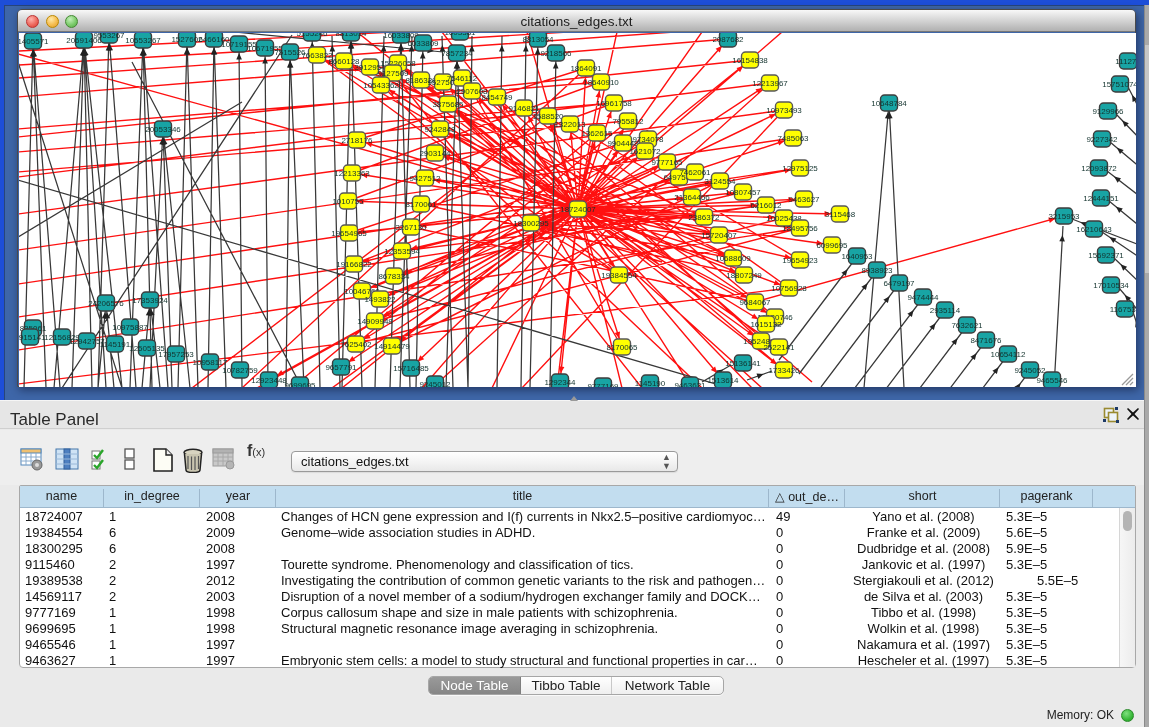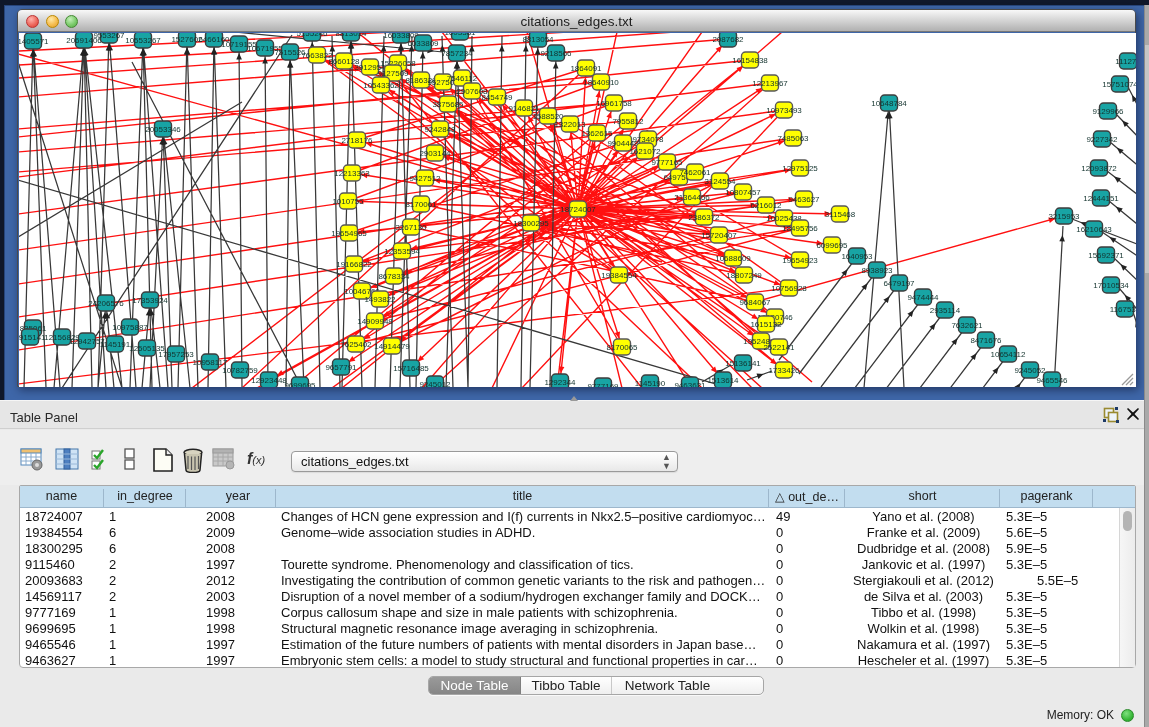--- a/index.html
+++ b/index.html
@@ -1,53 +1,53 @@
 <!DOCTYPE html>
 <html><head><meta charset="utf-8"><style>
 *{margin:0;padding:0;box-sizing:border-box}
 html,body{width:1149px;height:727px;overflow:hidden;font-family:"Liberation Sans",sans-serif}
-#app{position:relative;width:1149px;height:727px;background:#0f172a}
+#app{position:relative;width:1149px;height:727px;background:#1d4ed8}
 #desktop{position:absolute;left:4px;top:5px;width:1141px;height:395px;
   background:#3e66a8;border-top:1px solid #27457b;border-left:1px solid #27457b}
 #redge{position:absolute;left:1144px;top:5px;width:5px;height:722px;
   background:#a9a9a9;border-left:1px solid #8a8a8a}
 #redge .lite{position:absolute;left:0;top:40px;width:5px;height:228px;background:#c6c6c6}
 #win{position:absolute;left:12px;top:3px;width:1119px;height:378px;
   border:1px solid #4a4a4a;border-radius:5px 5px 0 0;box-shadow:2px 3px 8px rgba(0,0,20,.45)}
 #titlebar{position:relative;height:22px;border-radius:4px 4px 0 0;
   background:linear-gradient(#f8f8f8,#d4d4d4 50%,#b9b9b9 88%,#b2b2b2);
   border-bottom:1px solid #777}
 #titlebar .t{position:absolute;left:0;right:0;top:3.5px;text-align:center;
   font-size:13.5px;color:#1d1d1d}
 .tl{position:absolute;top:5px;width:13px;height:13px;border-radius:50%}
 #net{position:absolute;left:1px;top:23px}
 #tablepanel{position:absolute;left:0;top:400px;width:1144px;height:327px;background:#eaeaea;
   border-top:1px solid #f6f6f6}
 #tptitle{position:absolute;left:0;top:0;width:100%;height:28px;background:#e6e6e6;
   border-bottom:1px solid #cfcfcf}
-#tptitle .lbl{position:absolute;left:10px;top:9px;font-size:13px;color:#2a2a2a}
+#tptitle .lbl{position:absolute;left:10px;top:9px;font-size:17px;color:#2a2a2a}
 #toolbar{position:absolute;left:0;top:29px;width:100%;height:55px;background:#eeeeee}
 .tico{position:absolute;top:18px}
 #combo{position:absolute;left:291px;top:21px;width:387px;height:21px;border:1px solid #9a9a9a;
   border-radius:4px;background:linear-gradient(#ffffff,#f2f2f2 60%,#e8e8e8);
   font-size:13px;color:#111;line-height:19px;padding-left:9px;box-shadow:0 1px 1px rgba(0,0,0,.08)}
 #combo .stp{position:absolute;right:6px;top:1px;font-size:9px;color:#555;line-height:9px}
 #tbl{position:absolute;left:19px;top:84px;width:1117px;height:183px;background:#fff;
   border:1px solid #a8a8a8;border-radius:2px 2px 4px 4px}
 #thead{position:absolute;left:0;top:0;width:1115px;height:22px;background:#c2ddef;
   border-bottom:1px solid #9db7cc}
 #thead span{position:absolute;top:3px;font-size:12.5px;color:#222;text-align:center;
   border-right:1px solid #9db7cc;height:19px}
 .tr{position:absolute;left:0;width:1100px;height:16px;font-size:13px;color:#111;white-space:nowrap}
 .tr span{position:absolute;top:0px;line-height:16px}
 .tr .ctr{text-align:center}
 #vsb{position:absolute;left:1099px;top:22px;width:16px;height:159px;
   background:linear-gradient(90deg,#f6f6f6,#ececec);border-left:1px solid #d6d6d6}
 #vsb .th{position:absolute;left:3px;top:3px;width:9px;height:20px;border-radius:5px;background:#b4b4b4}
-#tabs{position:absolute;left:428px;top:275px;width:336px;height:19px;border:1px solid #a6a6a6;
+#tabs{position:absolute;left:428px;top:275px;width:296px;height:19px;border:1px solid #a6a6a6;
   border-radius:5px;background:linear-gradient(#ffffff,#efefef);display:flex;overflow:hidden;
   box-shadow:0 1px 0 rgba(255,255,255,.7)}
 #tabs div{font-size:13.5px;color:#222;text-align:center;line-height:18px}
 #tabs .sel{background:linear-gradient(#9a9a9a,#868686);color:#fff;
   border-right:1px solid #7f7f7f}
 #tabs .sep{border-left:1px solid #c8c8c8}
 #mem{position:absolute;right:30px;top:307px;font-size:12px;color:#222}
 #dot{position:absolute;left:1121px;top:308px;width:13px;height:13px;border-radius:50%;
   background:radial-gradient(circle at 40% 32%,#7fe07f,#35b535 65%,#2a9a2a);border:1px solid #2a8a2a}
 #grip{position:absolute;left:570px;top:-5px;width:0;height:0;
@@ -554,27 +554,27 @@
         <ellipse cx="12" cy="4.5" rx="9" ry="3.2" fill="#d8d4c0" stroke="#222" stroke-width="1.5"></ellipse>
         <path d="M3.5 6 L5 22 a7 2.5 0 0 0 14 0 L20.5 6" fill="#c9c5b0" stroke="#222" stroke-width="1.5"></path>
         <path d="M7 8v13M10.5 8.5v13.5M14 8.5v13.5M17.5 8v13" stroke="#555" stroke-width="1.2"></path>
       </svg>
       <svg class="tico" style="left:212px" width="23" height="22" viewBox="0 0 23 22">
         <rect x="1" y="1" width="20" height="17" fill="#c9c9c9" stroke="#9a9a9a"></rect>
         <rect x="1" y="1" width="20" height="4" fill="#b2b2b2" stroke="#9a9a9a"></rect>
         <path d="M6 5v13M11 5v13M16 5v13M1 9h20M1 13h20" stroke="#a8a8a8"></path>
         <circle cx="18" cy="17" r="4" fill="#b5b5b5" stroke="#999"></circle>
       </svg>
-      <div class="tico" style="left:247px;top:20px;font-size:16px;color:#333;font-style:italic;font-weight:bold">f<span style="font-size:11px;font-weight:normal">(x)</span></div>
+      <div class="tico" style="left:247px;top:12px;font-size:16px;color:#333;font-weight:bold">f<span style="font-size:11px;font-weight:normal">(x)</span></div>
       <div id="combo">citations_edges.txt<span class="stp">▲<br>▼</span></div>
     </div>
     <div id="tbl">
       <div id="thead">
         <span style="left:0;width:84px">name</span>
-        <span style="left:85px;width:81px">in_degree</span>
+        <span style="left:85px;width:95px">in_degree</span>
         <span style="left:181px;width:75px">year</span>
         <span style="left:257px;width:492px">title</span>
         <span style="left:750px;width:75px">△ out_de…</span>
         <span style="left:826px;width:154px">short</span>
         <span style="left:981px;width:92px">pagerank</span>
       </div>
       <div class="tr" style="top:23px">
           <span style="left:5px">18724007</span>
           <span style="left:89px">1</span>
           <span style="left:186px">2008</span>
@@ -603,21 +603,21 @@
 <div class="tr" style="top:71px">
           <span style="left:5px">9115460</span>
           <span style="left:89px">2</span>
           <span style="left:186px">1997</span>
           <span style="left:261px">Tourette syndrome. Phenomenology and classification of tics.</span>
           <span style="left:756px">0</span>
           <span class="ctr" style="left:826px;width:155px">Jankovic et al. (1997)</span>
           <span style="left:986px">5.3E–5</span>
         </div>
 <div class="tr" style="top:87px">
-          <span style="left:5px">20093683</span>
+          <span style="left:5px">19389538</span>
           <span style="left:89px">2</span>
           <span style="left:186px">2012</span>
           <span style="left:261px">Investigating the contribution of common genetic variants to the risk and pathogen…</span>
           <span style="left:756px">0</span>
           <span class="ctr" style="left:826px;width:155px">Stergiakouli et al. (2012)</span>
           <span style="left:1017px">5.5E–5</span>
         </div>
 <div class="tr" style="top:103px">
           <span style="left:5px">14569117</span>
           <span style="left:89px">2</span>
@@ -642,21 +642,20 @@
           <span style="left:186px">1998</span>
           <span style="left:261px">Structural magnetic resonance image averaging in schizophrenia.</span>
           <span style="left:756px">0</span>
           <span class="ctr" style="left:826px;width:155px">Wolkin et al. (1998)</span>
           <span style="left:986px">5.3E–5</span>
         </div>
 <div class="tr" style="top:151px">
           <span style="left:5px">9465546</span>
           <span style="left:89px">1</span>
           <span style="left:186px">1997</span>
-          <span style="left:261px">Estimation of the future numbers of patients with mental disorders in Japan base…</span>
           <span style="left:756px">0</span>
           <span class="ctr" style="left:826px;width:155px">Nakamura et al. (1997)</span>
           <span style="left:986px">5.3E–5</span>
         </div>
 <div class="tr" style="top:167px">
           <span style="left:5px">9463627</span>
           <span style="left:89px">1</span>
           <span style="left:186px">1997</span>
           <span style="left:261px">Embryonic stem cells: a model to study structural and functional properties in car…</span>
           <span style="left:756px">0</span>

